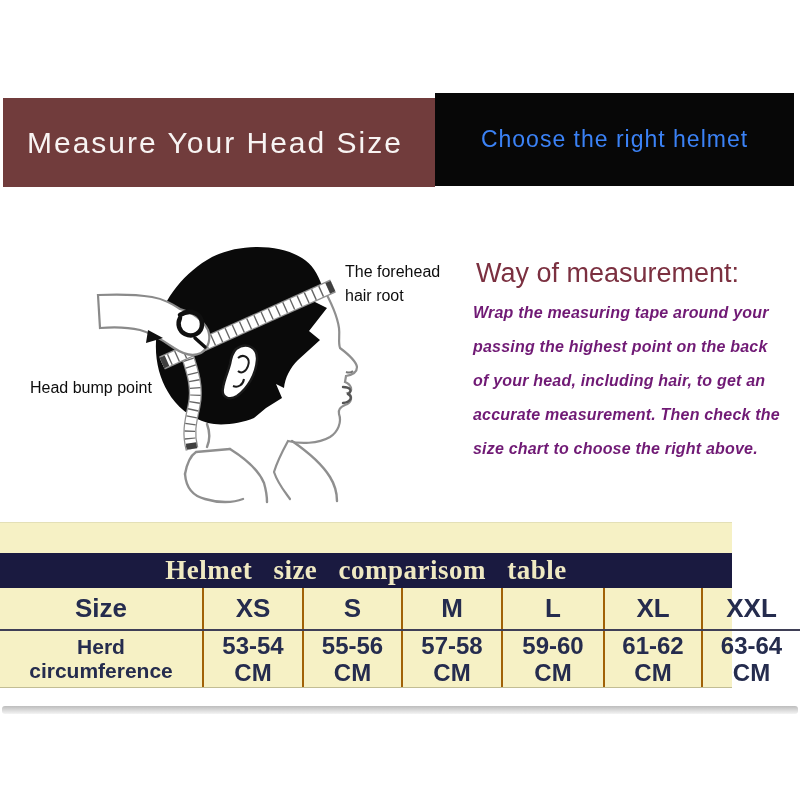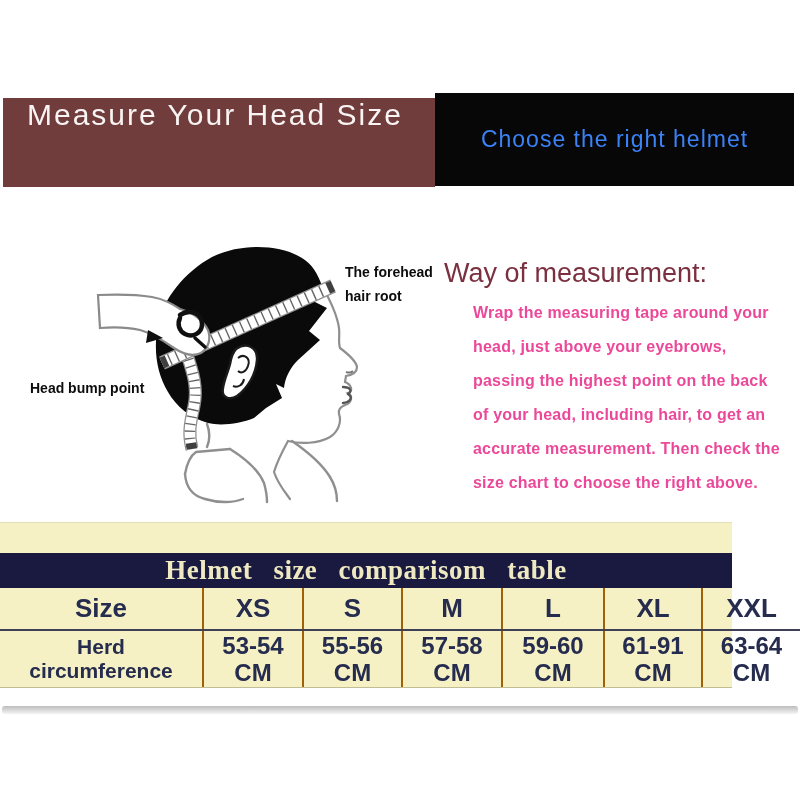--- a/index.html
+++ b/index.html
@@ -1,36 +1,36 @@
 <!DOCTYPE html>
 <html><head>
 <meta charset="utf-8">
 <style>
   html,body{margin:0;padding:0;background:#ffffff;}
   .page{position:relative;width:800px;height:800px;background:#ffffff;overflow:hidden;
         font-family:"Liberation Sans",sans-serif;}
 
   
   .banner-left{position:absolute;left:3px;top:98px;width:432px;height:89px;background:#713c3c;
-               display:flex;padding-left:24px;box-sizing:border-box;}
+               display:flex;align-items:center;padding-left:24px;box-sizing:border-box;}
   .banner-left .txt{color:#f8f4f3;font-size:30px;letter-spacing:2px;white-space:nowrap;}
   .banner-right{position:absolute;left:435px;top:93px;width:359px;height:93px;background:#070707;
                 display:flex;align-items:center;justify-content:center;}
   .banner-right .txt{color:#3b82f6;font-size:23px;letter-spacing:1px;white-space:nowrap;}
 
   
   .diagram-svg{position:absolute;left:80px;top:240px;width:290px;height:270px;}
-  .lbl{position:absolute;color:#0c0c0c;font-weight:700;font-size:14px;line-height:24px;white-space:nowrap;}
+  .lbl{position:absolute;color:#0c0c0c;font-weight:400;font-size:16px;line-height:24px;white-space:nowrap;}
   .lbl-forehead{left:345px;top:260px;}
   .lbl-bump{left:30px;top:376px;}
 
   
-  .instr-heading{position:absolute;left:444px;top:257px;font-size:27px;line-height:32px;
+  .instr-heading{position:absolute;left:476px;top:257px;font-size:27px;line-height:32px;
                  color:#7b3040;font-weight:400;white-space:nowrap;}
-  .instr-body{position:absolute;left:473px;top:296px;color:#ec4899;font-size:16px;font-weight:600;}
+  .instr-body{position:absolute;left:473px;top:296px;color:#701a75;font-size:16px;font-weight:600;font-style:italic;}
   .instr-body .line{height:34px;line-height:34px;white-space:nowrap;letter-spacing:0.2px;}
 
   
   .size-table{position:absolute;left:0;top:522px;width:732px;height:166px;background:#f6f1c5;
               box-sizing:border-box;border-top:1px solid rgba(0,0,0,0.07);
               border-bottom:1px solid rgba(100,95,60,0.35);}
   .t-strip{height:30px;}
   .t-titlebar{height:35px;background:#1a1a40;display:flex;align-items:center;justify-content:center;}
   .t-titlebar .txt{color:#efe9c2;font-family:"Liberation Serif",serif;font-weight:700;font-size:27px;
                    letter-spacing:0.5px;word-spacing:14px;white-space:nowrap;}
@@ -129,21 +129,20 @@
 
   <div class="lbl lbl-forehead">
     <div>The forehead</div>
     <div>hair root</div>
   </div>
   <div class="lbl lbl-bump">Head bump point</div>
 
   <div class="instr-heading">Way of measurement:</div>
   <div class="instr-body">
     <div class="line">Wrap the measuring tape around your</div>
-    <div class="line">head, just above your eyebrows,</div>
     <div class="line">passing the highest point on the back</div>
     <div class="line">of your head, including hair, to get an</div>
     <div class="line">accurate measurement. Then check the</div>
     <div class="line">size chart to choose the right above.</div>
   </div>
 
   <div class="size-table">
     <div class="t-strip"></div>
     <div class="t-titlebar">
       <span class="txt">Helmet size comparisom table</span>
@@ -172,21 +171,21 @@
       </div>
       <div class="t-cell">
         <div>57-58</div>
         <div>CM</div>
       </div>
       <div class="t-cell">
         <div>59-60</div>
         <div>CM</div>
       </div>
       <div class="t-cell">
-        <div>61-91</div>
+        <div>61-62</div>
         <div>CM</div>
       </div>
       <div class="t-cell">
         <div>63-64</div>
         <div>CM</div>
       </div>
     </div>
   </div>
 
   <div class="table-shadow"></div>

